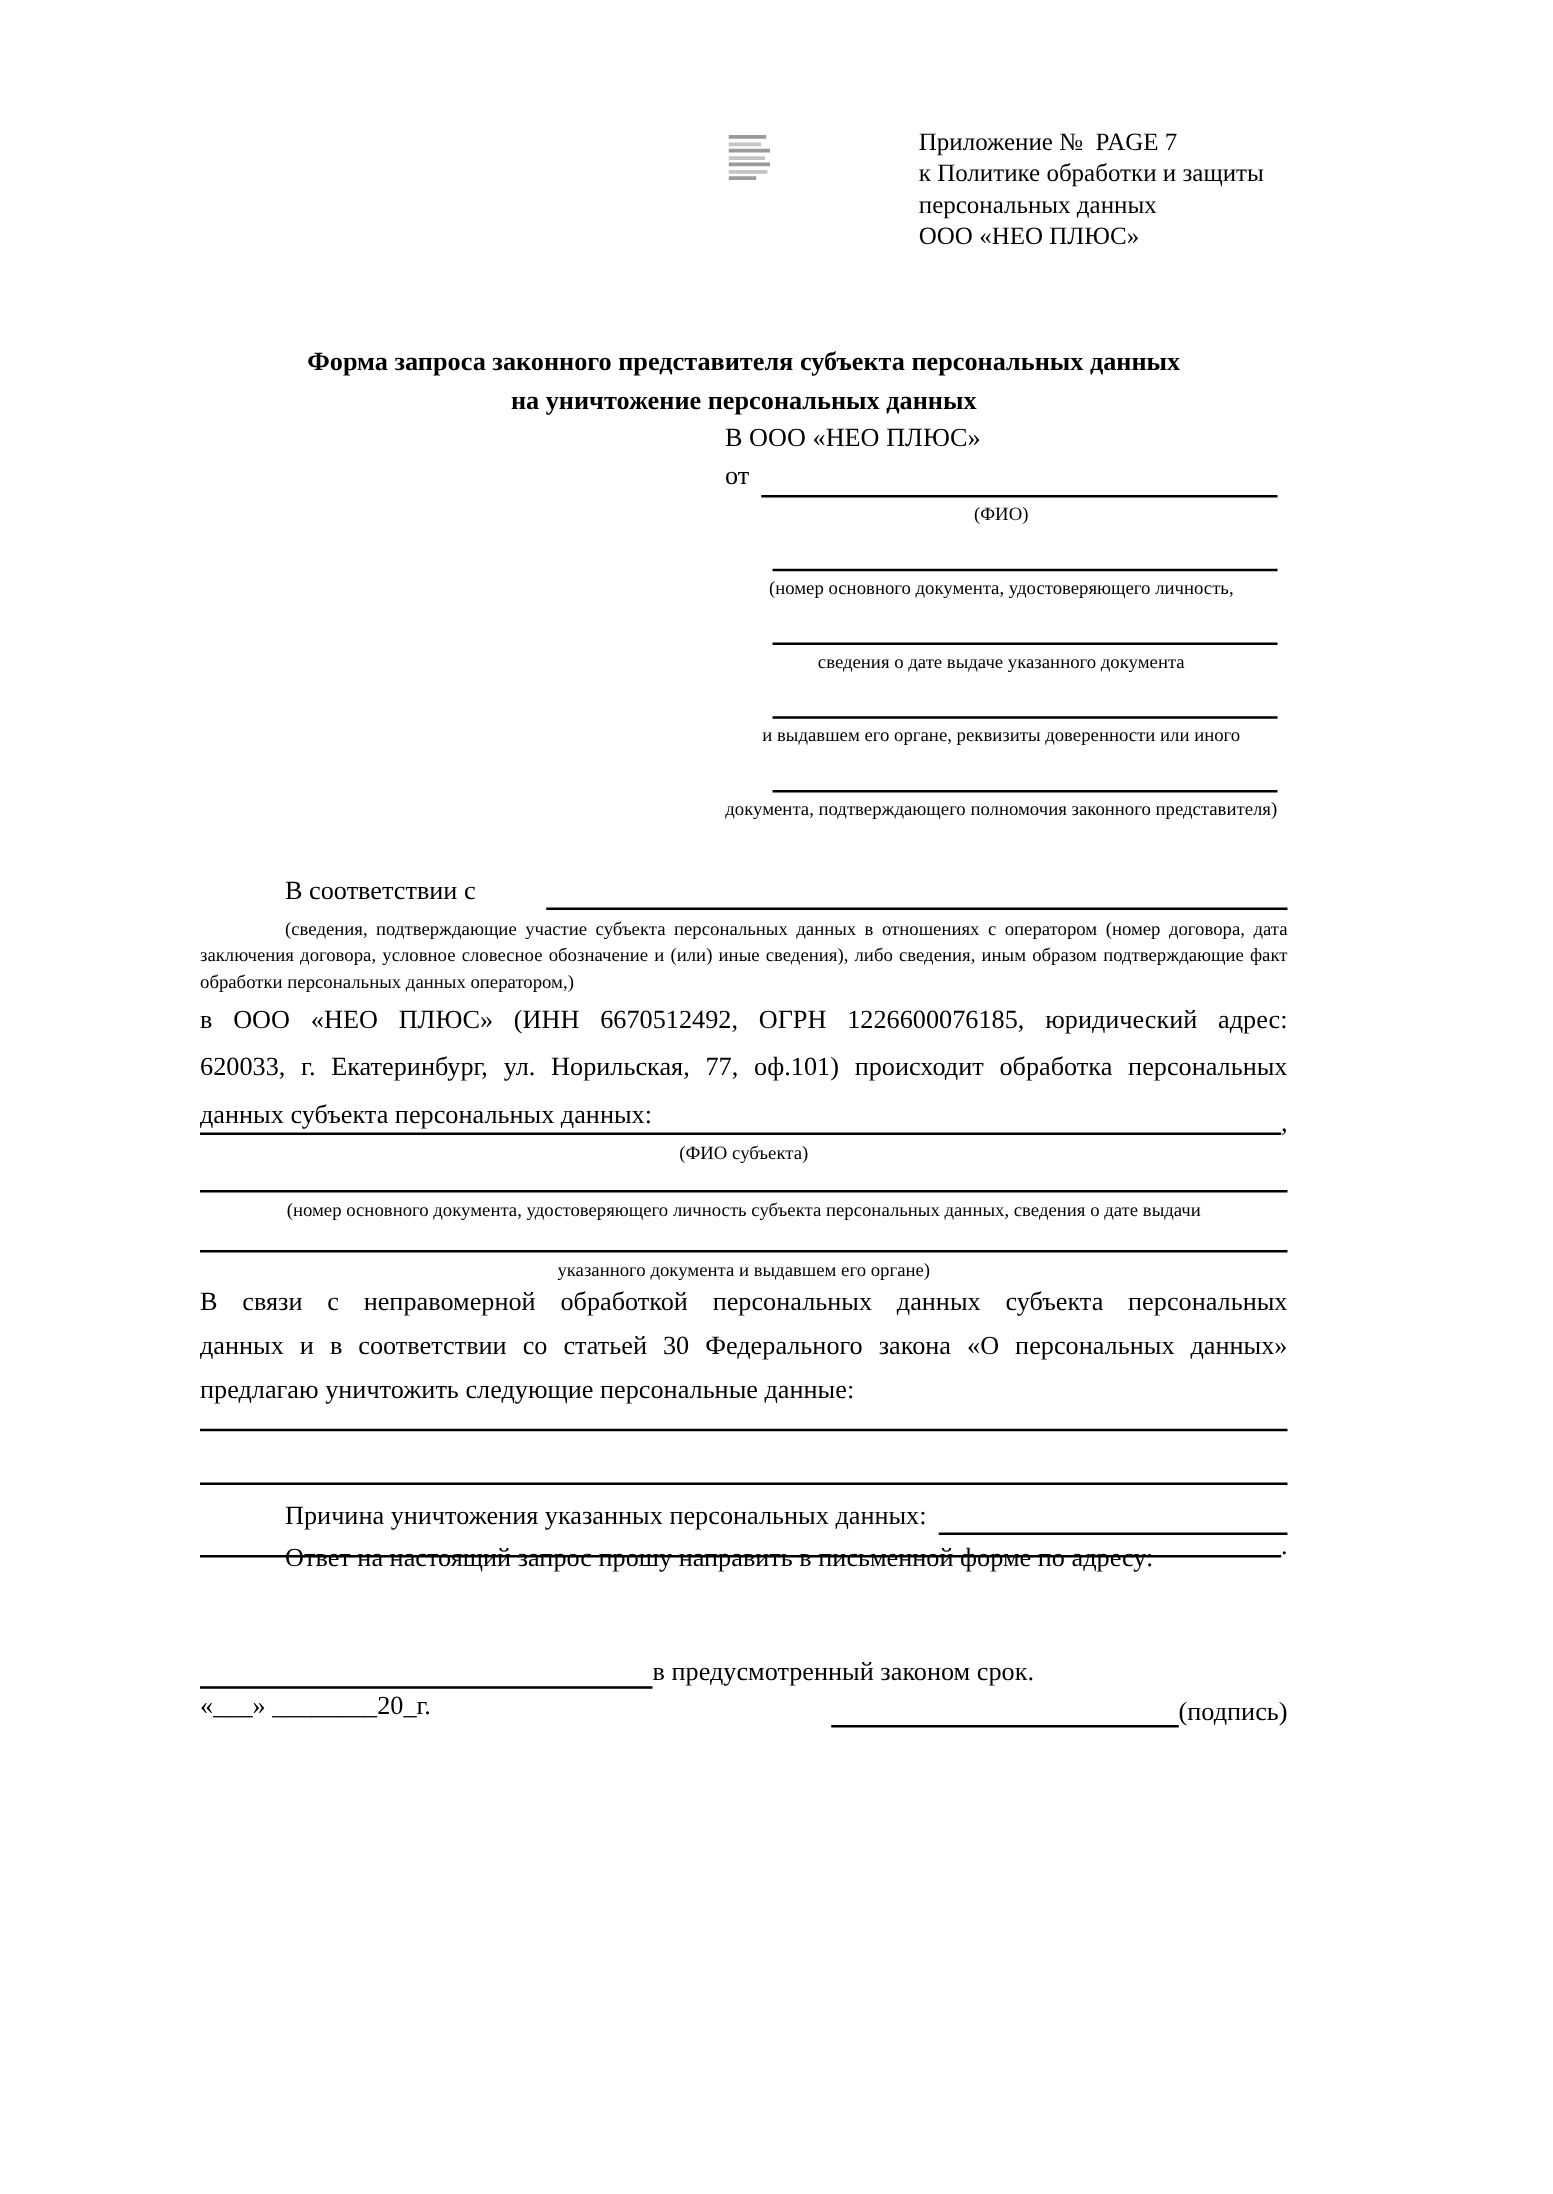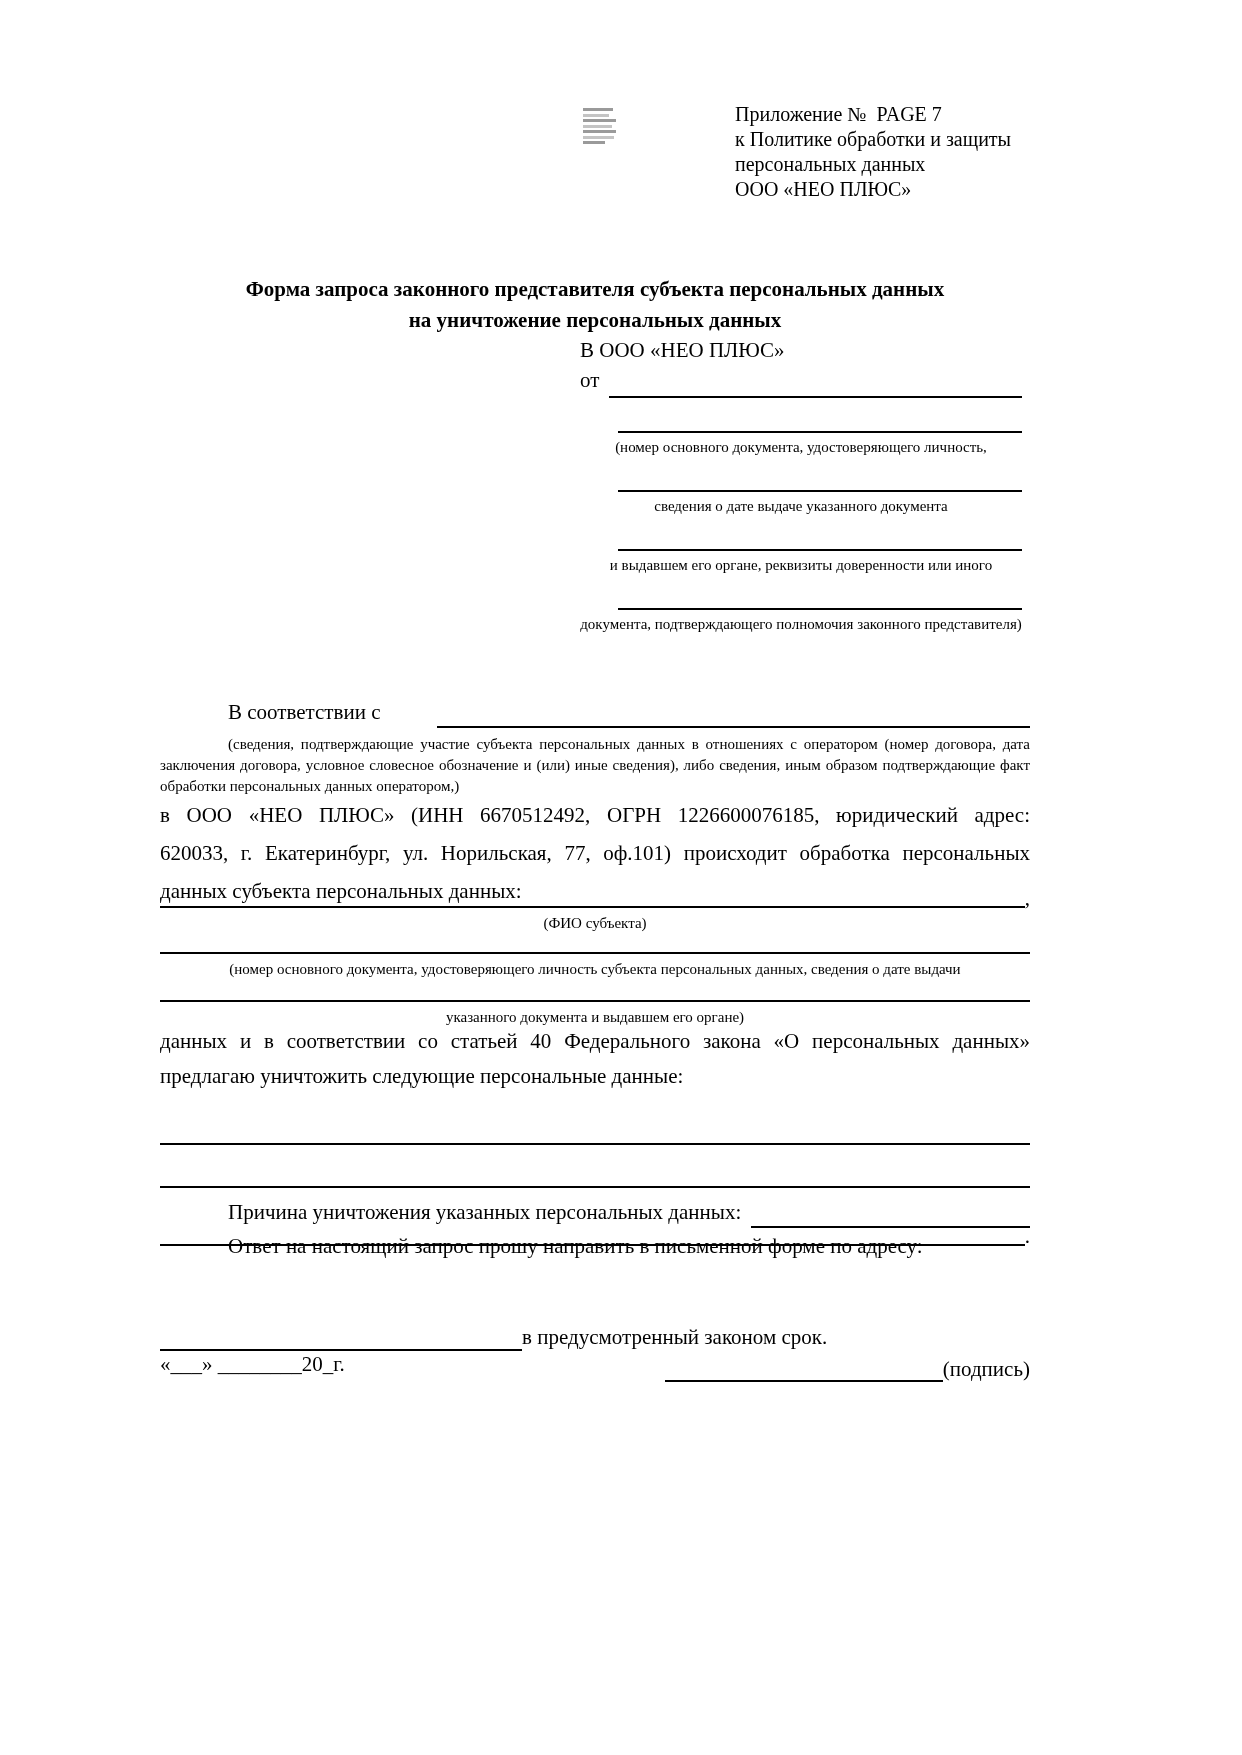--- a/index.html
+++ b/index.html
@@ -92,20 +92,21 @@
     <div>Форма запроса законного представителя субъекта персональных данных</div>
     <div>на уничтожение персональных данных</div>
   </div>
 
   <div class="addr">
     <div class="to">В ООО «НЕО ПЛЮС»</div>
     <div class="frow">
       <span class="lbl">от</span>
       <span class="ul"></span>
     </div>
+    <div class="cap">(ФИО)</div>
 
     <div class="grp-line"></div>
     <div class="cap">(номер основного документа, удостоверяющего личность,</div>
 
     <div class="grp-line"></div>
     <div class="cap">сведения о дате выдаче указанного документа</div>
 
     <div class="grp-line"></div>
     <div class="cap">и выдавшем его органе, реквизиты доверенности или иного</div>
 
@@ -136,21 +137,22 @@
   </div>
   <div class="abs cap" style="top:910px;">(ФИО субъекта)</div>
 
   <div class="abs blank" style="top:952px;"></div>
   <div class="abs cap" style="top:956px;">(номер основного документа, удостоверяющего личность субъекта персональных данных, сведения о дате выдачи</div>
 
   <div class="abs blank" style="top:1000px;"></div>
   <div class="abs cap" style="top:1004px;">указанного документа и выдавшем его органе)</div>
 
   <div class="abs para destr">
-    <div class="stretch">данных и в соответствии со статьей 40 Федерального закона «О персональных данных»</div>
+    <div class="stretch">В связи с неправомерной обработкой персональных данных субъекта персональных</div>
+    <div class="stretch">данных и в соответствии со статьей 30 Федерального закона «О персональных данных»</div>
     <div>предлагаю уничтожить следующие персональные данные:</div>
   </div>
 
   <div class="abs blank" style="top:1143px;"></div>
   <div class="abs blank" style="top:1186px;"></div>
 
   <div class="abs reason-row" style="top:1200px;">
     <span class="lbl">Причина уничтожения указанных персональных данных:</span>
     <span class="ul"></span>
   </div>

